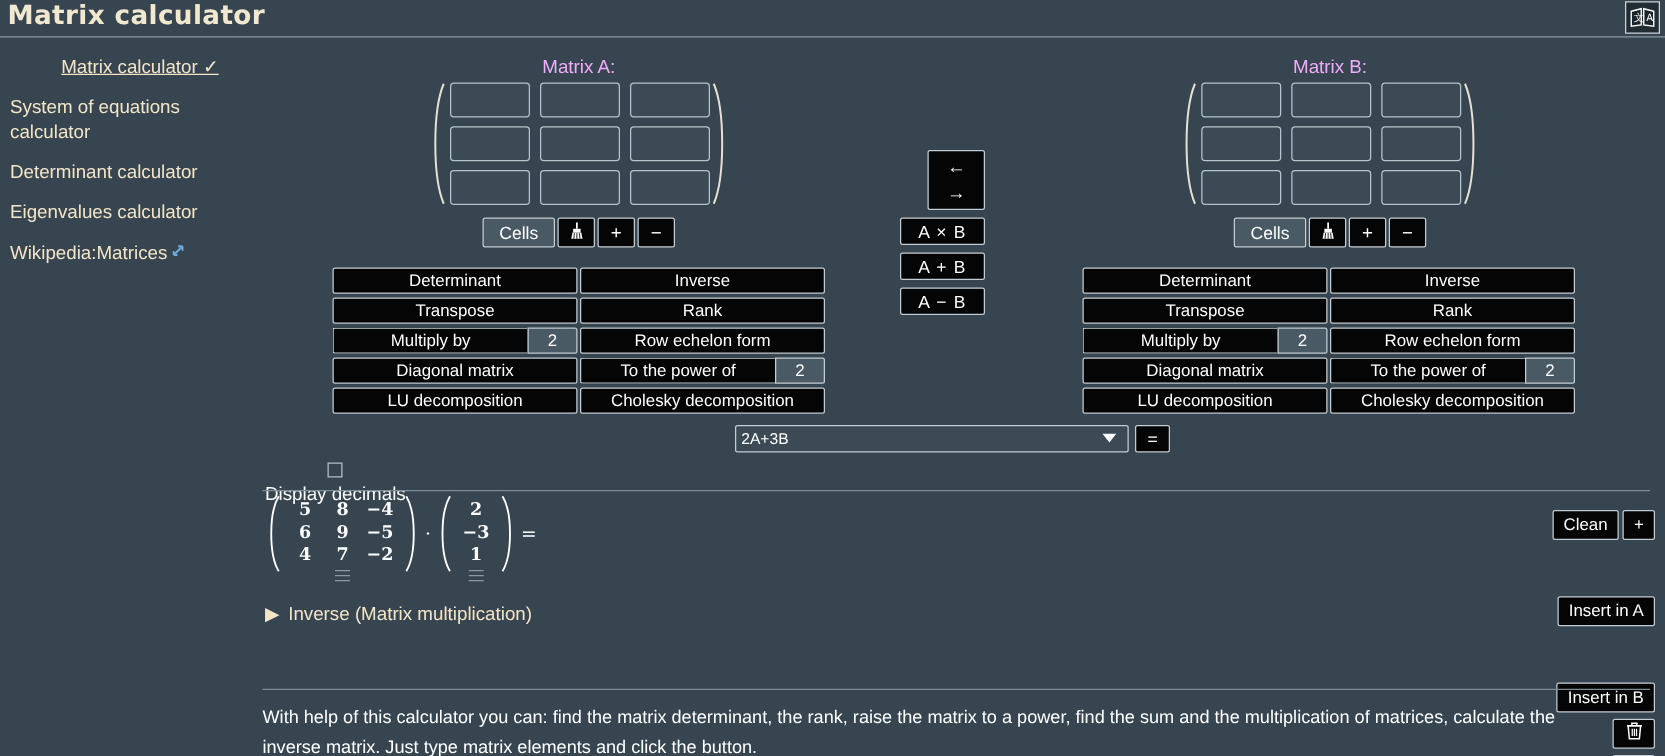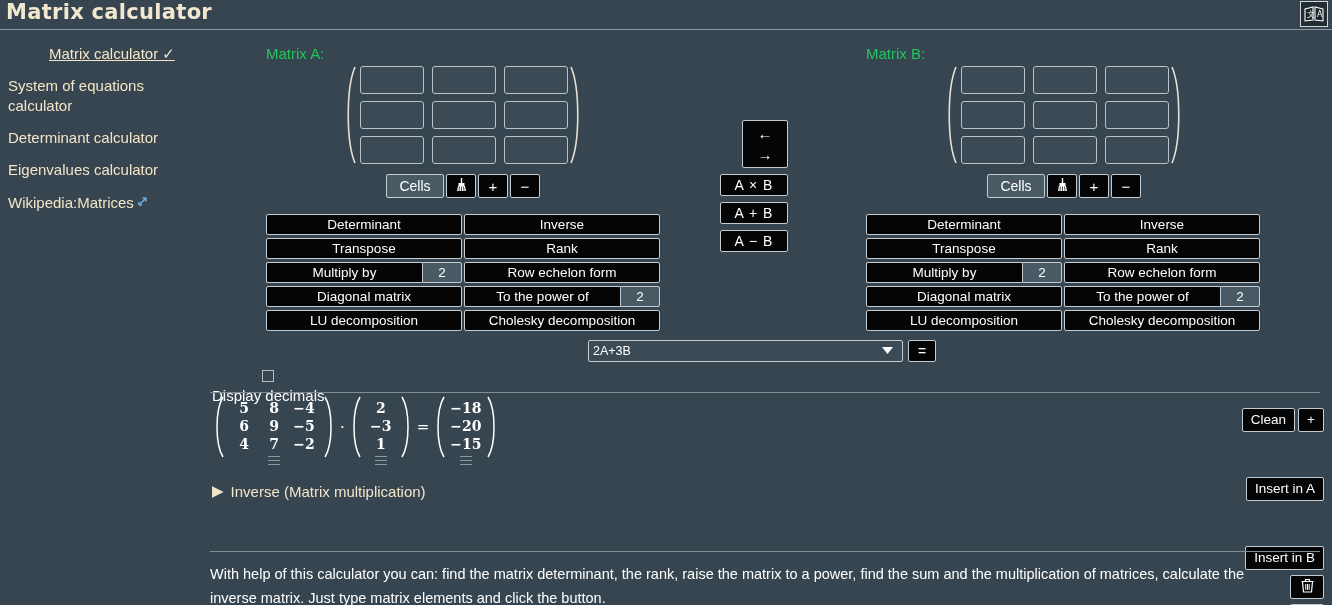--- a/index.html
+++ b/index.html
@@ -42,21 +42,21 @@
   }
   #sidebar .nav-item.active { text-decoration: underline; margin-left: 41px; }
   .ext-ico { display:inline-block; vertical-align: 1px; margin-left:3px; }
 
   
   .matrix-panel { position: absolute; top: 44px; }
   #panel-a { left: 266px; width: 394px; }
   #panel-b { left: 866px; width: 396px; }
 
   .matrix-label {
-    font-size: 15px; color: #22c55e;
+    text-align: center; font-size: 15px; color: #f0abfc;
     height: 20px; line-height: 20px;
   }
   .matrix-wrap {
     position: relative; margin: 0 auto; width: 206px; height: 98px;
     margin-top: 2px;
   }
   .paren { position: absolute; top: 0; width: 14px; height: 98px; }
   .paren.left { left: -17px; }
   .paren.right { right: -17px; }
   .paren svg { display: block; }
@@ -426,46 +426,20 @@
     </div>
     <div class="res-handle">
         <i></i>
         <i></i>
         <i></i>
       </div>
   </div>
 
   <div class="op-sym">=</div>
 
-  <div>
-    <div class="res-mat">
-      <div class="bk l"><svg width="13" height="62" viewBox="0 0 13 62">
-            <path d="M11 1 C3 14, 3 48, 11 61" stroke="#ffffff" stroke-width="1.5" fill="none"></path>
-          </svg></div>
-      <div class="res-rows">
-        <div class="r">
-            <span>−18</span>
-          </div>
-        <div class="r">
-            <span>−20</span>
-          </div>
-        <div class="r">
-            <span>−15</span>
-          </div>
-      </div>
-      <div class="bk r"><svg width="13" height="62" viewBox="0 0 13 62">
-            <path d="M2 1 C10 14, 10 48, 2 61" stroke="#ffffff" stroke-width="1.5" fill="none"></path>
-          </svg></div>
-    </div>
-    <div class="res-handle">
-        <i></i>
-        <i></i>
-        <i></i>
-      </div>
-  </div>
 </div>
 
 <div id="details-row">
   <span>▶</span>
   <span>Inverse (Matrix multiplication)</span>
 </div>
 
 <div id="right-actions">
   <div class="ra-row">
     <div class="ra-btn">Clean</div>

